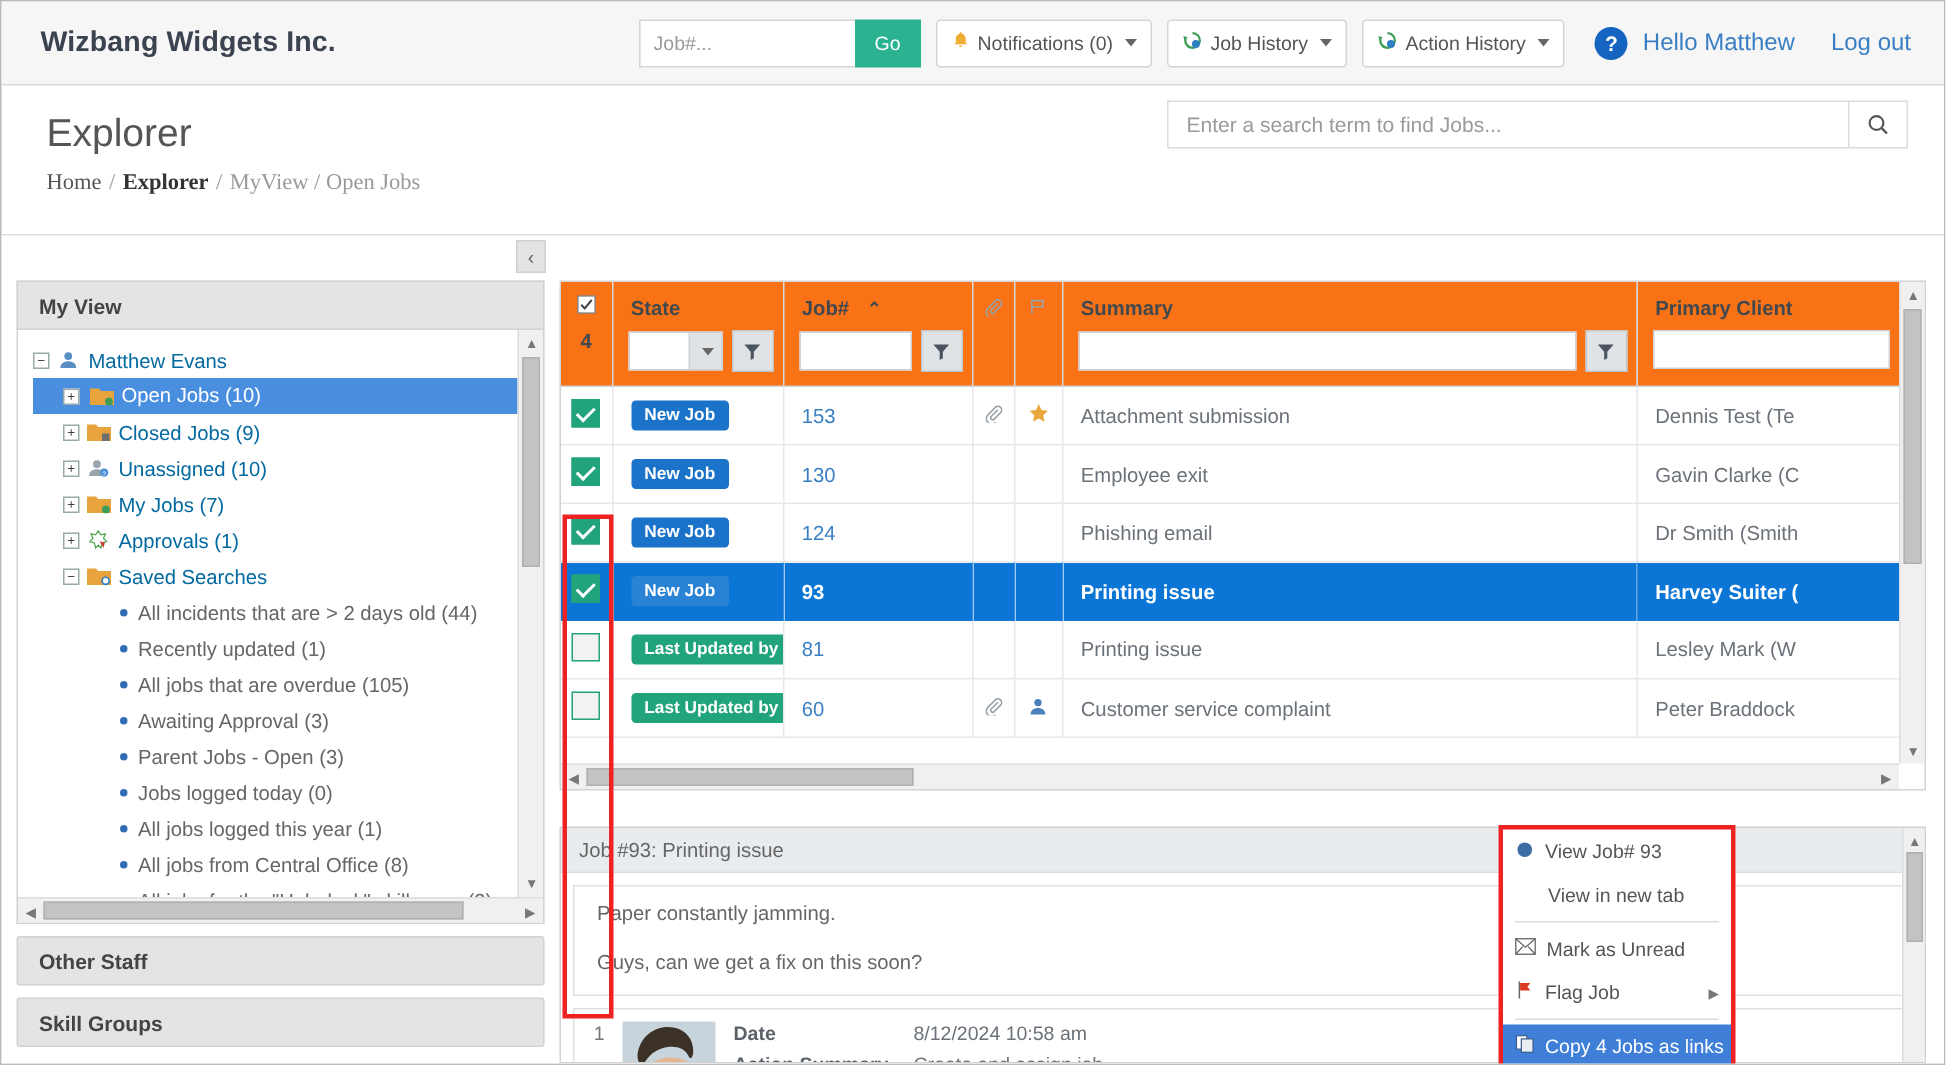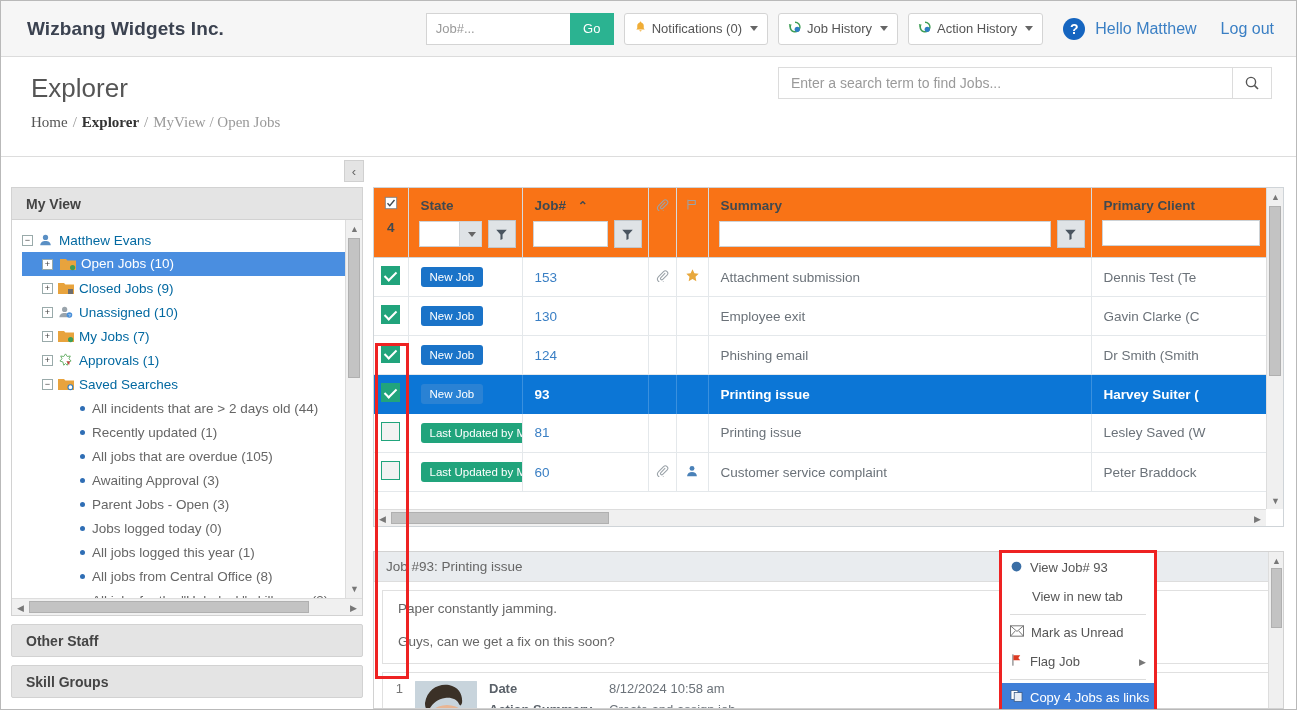--- a/index.html
+++ b/index.html
@@ -87,21 +87,21 @@
   .grid th { background:#f97316; border-right:1px solid #d6dade; border-bottom:1px solid #cfd4d8; text-align:left; vertical-align:top; padding:0; }
   .thtitle { font-weight:bold; color:#41494f; font-size:13.5px; padding:10px 0 6px 12px; height:32px; white-space:nowrap; }
   .filtrow { padding:0 6px 9px 10px; display:flex; gap:6px; align-items:center; }
   .fin { height:26px; border:1px solid #cdd2d6; background:#fff; flex:1; min-width:0; }
   .fdd { width:22px;height:26px;border:1px solid #cdd2d6; border-left:none; background:#dfe3e6; display:flex;align-items:center;justify-content:center; }
   .fbtn { width:28px;height:28px;border:1px solid #c2c7cb; background:#dfe3e6; display:flex;align-items:center;justify-content:center; flex:none; }
   .grid td { border-right:1px solid #e4e8eb; border-bottom:1px solid #e4e8eb; padding:0 12px; color:#6b7279; font-size:13.5px; vertical-align:middle; height:39px; white-space:nowrap; overflow:hidden; }
   tr.r-sel td { background:#0c76d6; color:#fff; font-weight:bold; border-right-color:#3a90de; border-bottom:none; }
   .joblink { color:#3a7fc4; }
   tr.r-sel .joblink { color:#fff; }
-  .state-tag { display:inline-block; padding:4px 9px; border-radius:3px; color:#fff; font-size:11.5px; font-weight:normal; }
+  .state-tag { display:inline-block; padding:4px 9px; border-radius:3px; color:#fff; font-size:11.5px; font-weight:bold; }
   .st-new { background:#1a73c8; }
   .st-upd { background:#21a47c; }
   tr.r-sel .st-new { background:#2a82d4; }
   .cb { width:19px;height:19px;border:1px solid #21a47c; display:inline-block; }
   .cb.on { background:#21a47c; position:relative; }
   .cb.on:after { content:""; position:absolute; left:5px; top:2px; width:5px;height:10px; border:solid #fff; border-width:0 2px 2px 0; transform:rotate(45deg); }
   .cb.off { background:#f2f2f2; }
 
   .selcol-box { position:absolute; left:374px; top:186px; width:34px; height:336px; border:3px solid #ee2222; pointer-events:none; z-index:5; }
 
@@ -468,21 +468,21 @@
               <td>Printing issue</td>
               <td>Harvey Suiter (</td>
             </tr>
             <tr class="">
               <td style="text-align: center; padding: 0px;"><span class="cb off"></span></td>
               <td><span class="state-tag st-upd">Last Updated by Me</span></td>
               <td><span class="joblink">81</span></td>
               <td style="text-align: center; padding: 0px;"></td>
               <td style="text-align: center; padding: 0px;"></td>
               <td>Printing issue</td>
-              <td>Lesley Saved (W</td>
+              <td>Lesley Mark (W</td>
             </tr>
             <tr class="">
               <td style="text-align: center; padding: 0px;"><span class="cb off"></span></td>
               <td><span class="state-tag st-upd">Last Updated by Me</span></td>
               <td><span class="joblink">60</span></td>
               <td style="text-align: center; padding: 0px;"><svg width="13" height="13" viewBox="0 0 16 16">
                   <path d="M11.3 5.2L6 10.5a1.6 1.6 0 0 0 2.3 2.3l5.3-5.3a3 3 0 0 0-4.3-4.3L3.2 9.3a4.4 4.4 0 0 0 6.3 6.2" fill="none" stroke="#9aa2a8" stroke-width="1.3"></path>
                 </svg></td>
               <td style="text-align: center; padding: 0px;"><svg width="14" height="14" viewBox="0 0 16 16">
                   <circle cx="8" cy="5" r="2.8" fill="#4a81b8"></circle>

